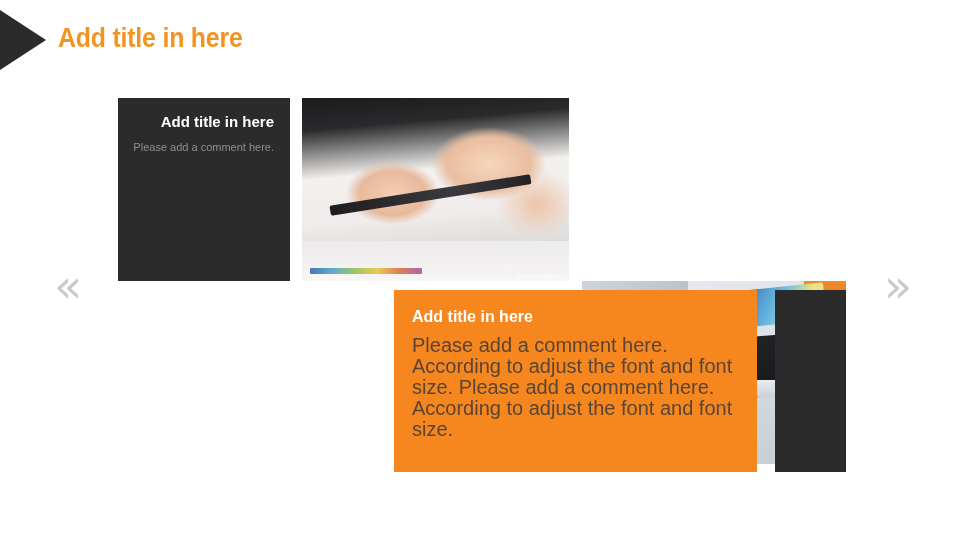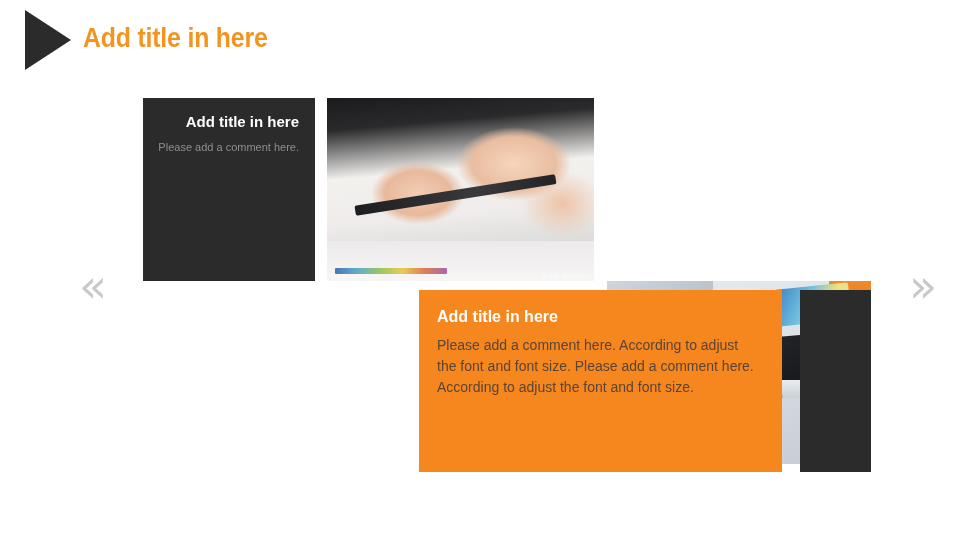--- a/index.html
+++ b/index.html
@@ -12,21 +12,20 @@
     height: 540px;
     overflow: hidden;
     font-family: "Liberation Sans", sans-serif;
     position: relative;
   }
 
   .slide {
     position: absolute;
     inset: 0;
     background: #ffffff;
-    margin-left: 25px;
   }
 
   
   .header-arrow {
     position: absolute;
     left: 0px;
     top: 10px;
     width: 0;
     height: 0;
     border-top: 30px solid transparent;
@@ -242,21 +241,21 @@
     padding: 18px 22px 14px 18px;
   }
   .card-orange .co-title {
     color: #ffffff;
     font-size: 16px;
     font-weight: bold;
     margin-bottom: 9px;
   }
   .card-orange .co-body {
     color: #5a4434;
-    font-size: 14px;
+    font-size: 20px;
     line-height: 21px;
   }
 
   
   .card-dark-empty {
     left: 775px;
     top: 290px;
     width: 71px;
     height: 182px;
     background: #2b2b2b;

